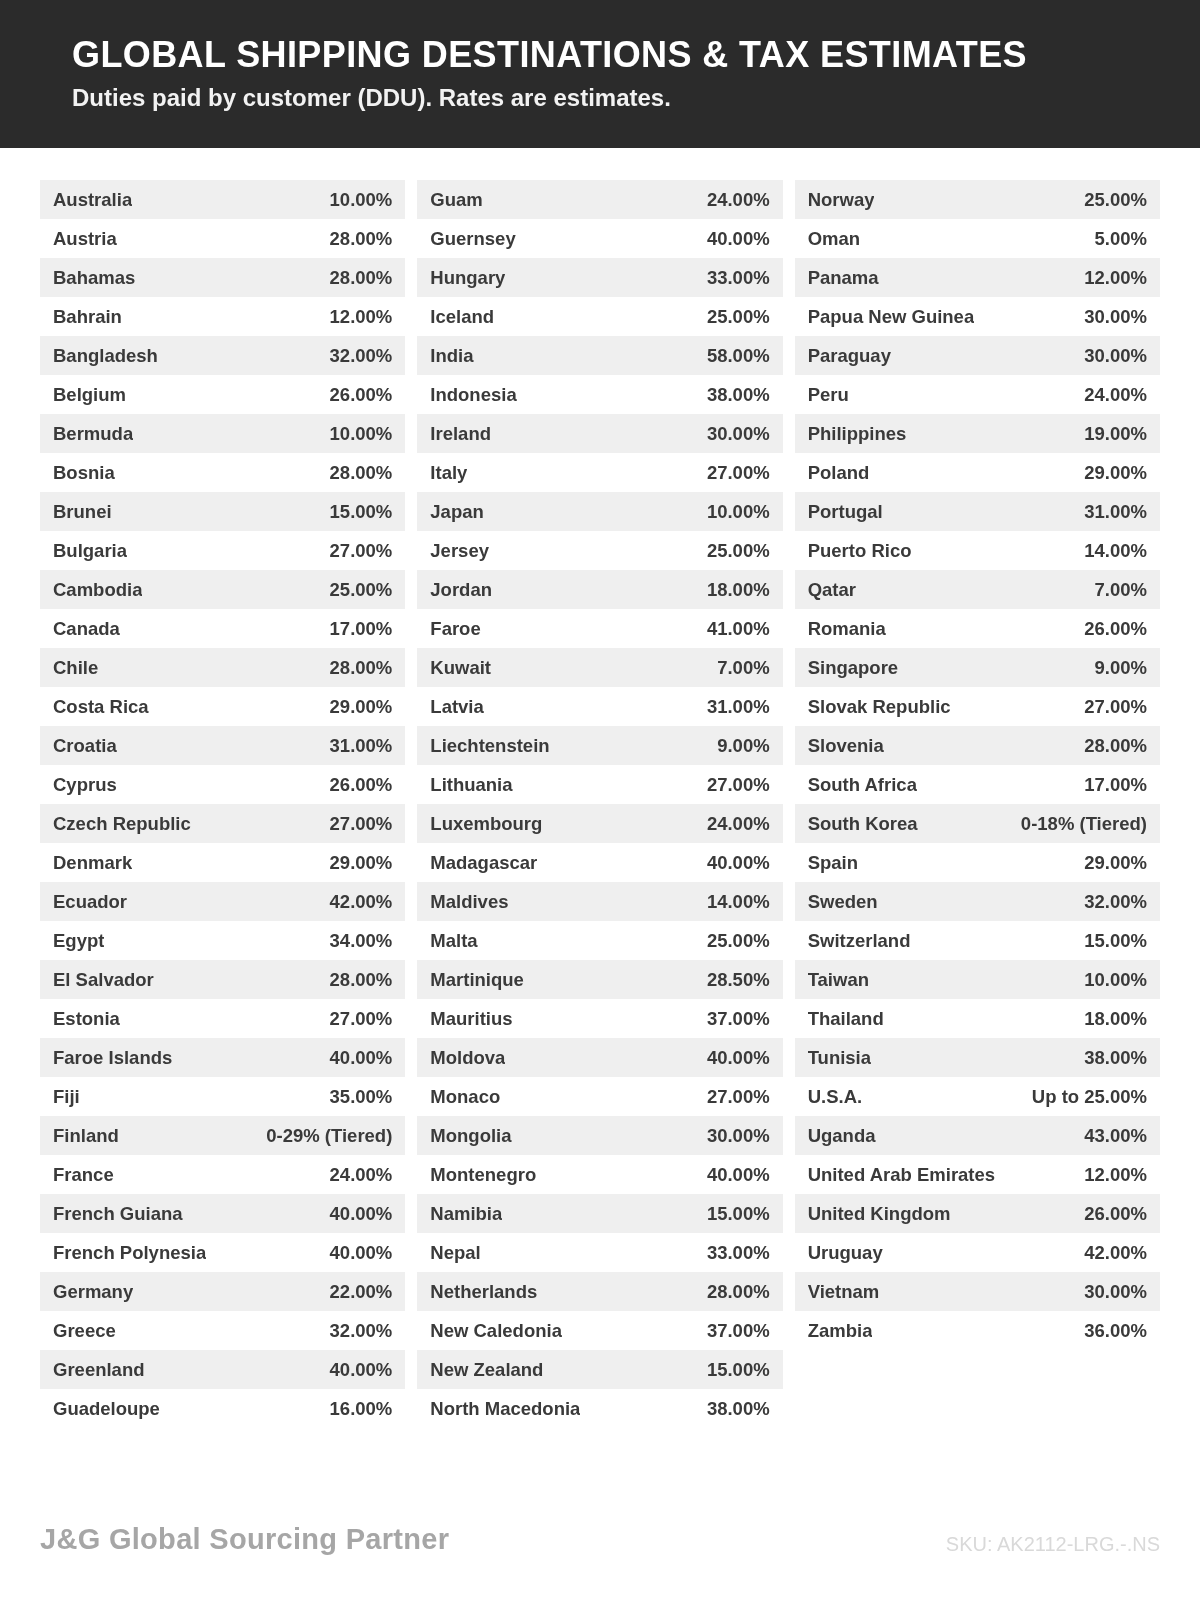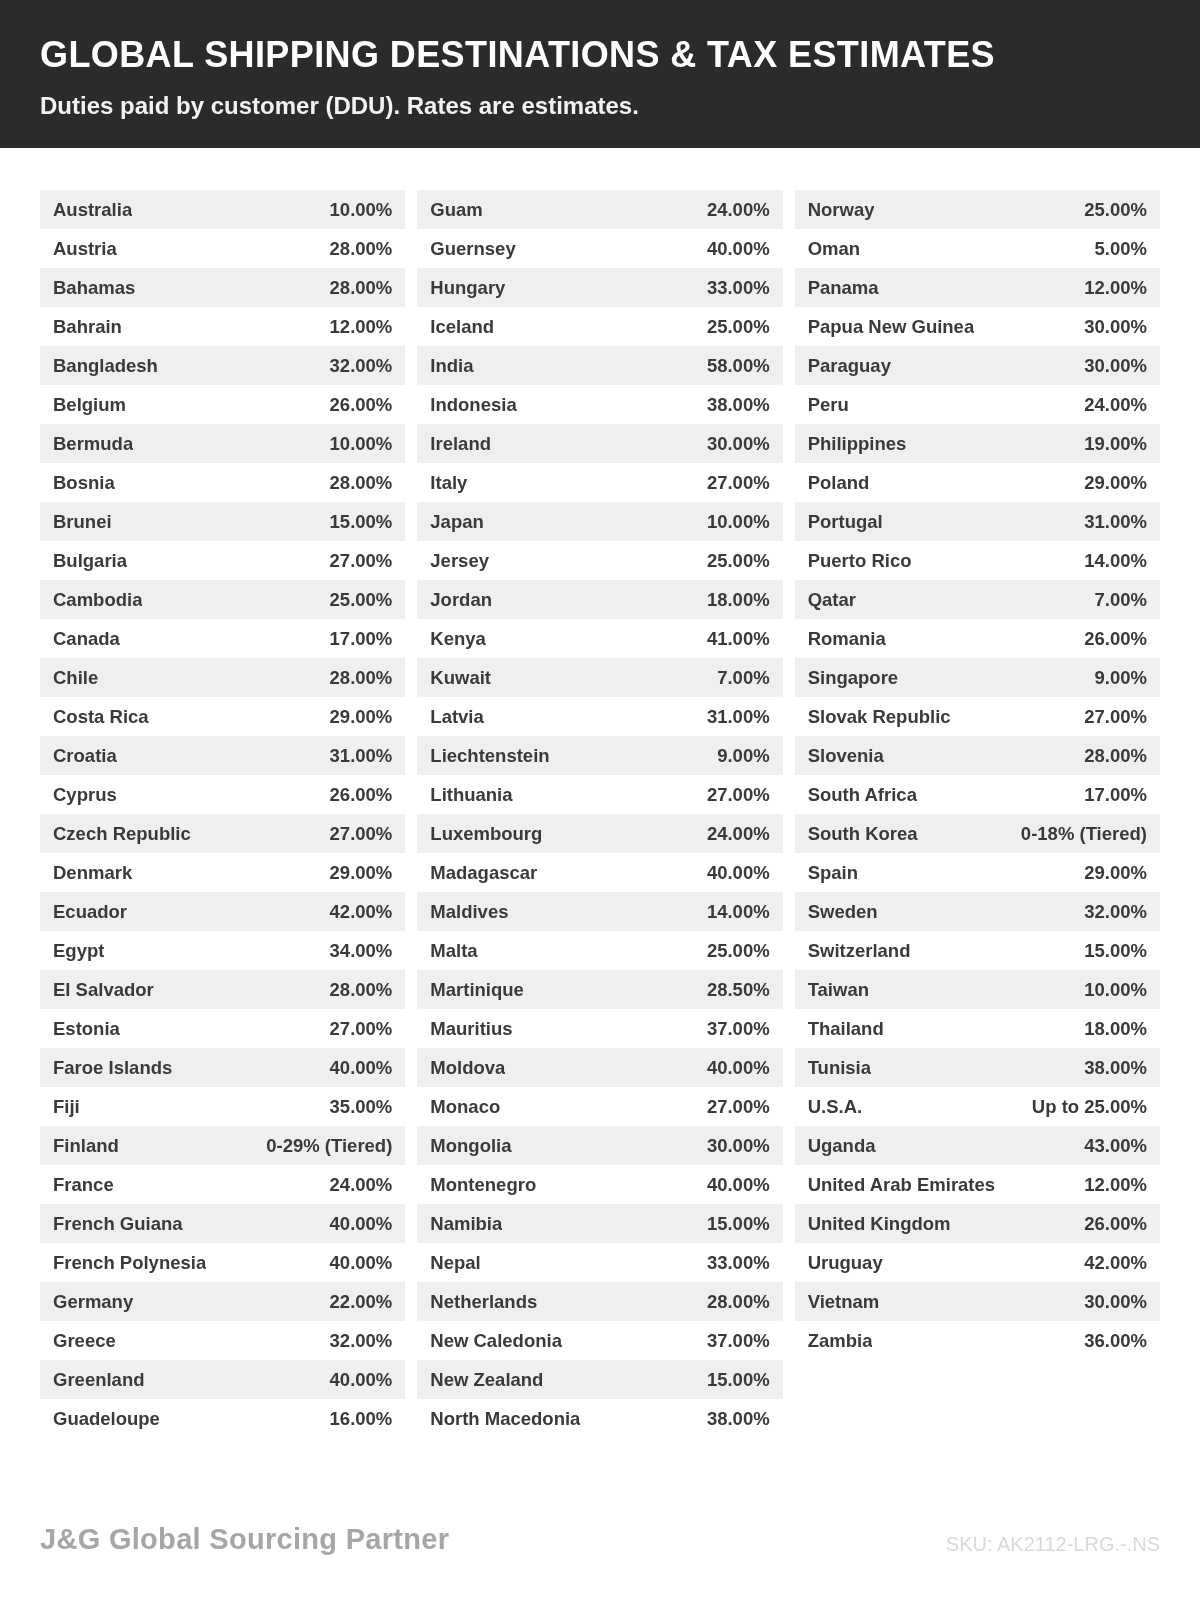--- a/index.html
+++ b/index.html
@@ -10,40 +10,40 @@
     background: #ffffff;
     font-family: "Liberation Sans", sans-serif;
     position: relative;
     overflow: hidden;
   }
 
   .header {
     background: var(--header-bg, #2b2b2b);
     color: #ffffff;
     height: 148px;
-    padding: 34px 40px 0;
+    padding: 34px 72px 0;
   }
   .header h1 {
     margin: 0;
     font-size: 36px;
     font-weight: 800;
     letter-spacing: 0.4px;
     white-space: nowrap;
   }
   .header p {
-    margin: 16px 0 0;
+    margin: 8px 0 0;
     font-size: 24px;
     font-weight: 700;
     color: #f2f2f2;
   }
 
   .table-area {
     display: flex;
     gap: 12px;
-    padding: 42px 40px 0;
+    padding: 32px 40px 0;
   }
   .col { flex: 1; min-width: 0; }
 
   .row {
     display: flex;
     justify-content: space-between;
     align-items: center;
     height: 39px;
     padding: 0 13px;
     font-size: 18.5px;
@@ -257,21 +257,21 @@
         </div>
         <div class="row">
           <span class="country">Jersey</span>
           <span class="rate">25.00%</span>
         </div>
         <div class="row">
           <span class="country">Jordan</span>
           <span class="rate">18.00%</span>
         </div>
         <div class="row">
-          <span class="country">Kenya</span>
+          <span class="country">Faroe</span>
           <span class="rate">41.00%</span>
         </div>
         <div class="row">
           <span class="country">Kuwait</span>
           <span class="rate">7.00%</span>
         </div>
         <div class="row">
           <span class="country">Latvia</span>
           <span class="rate">31.00%</span>
         </div>

